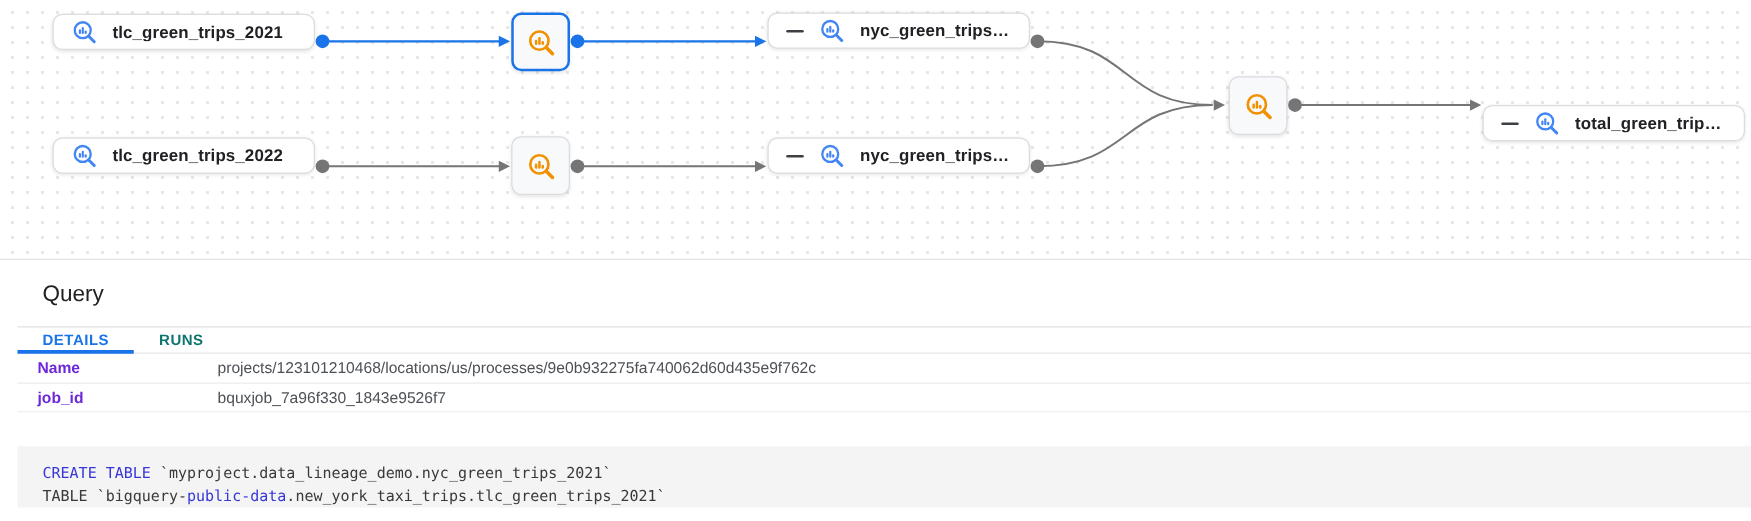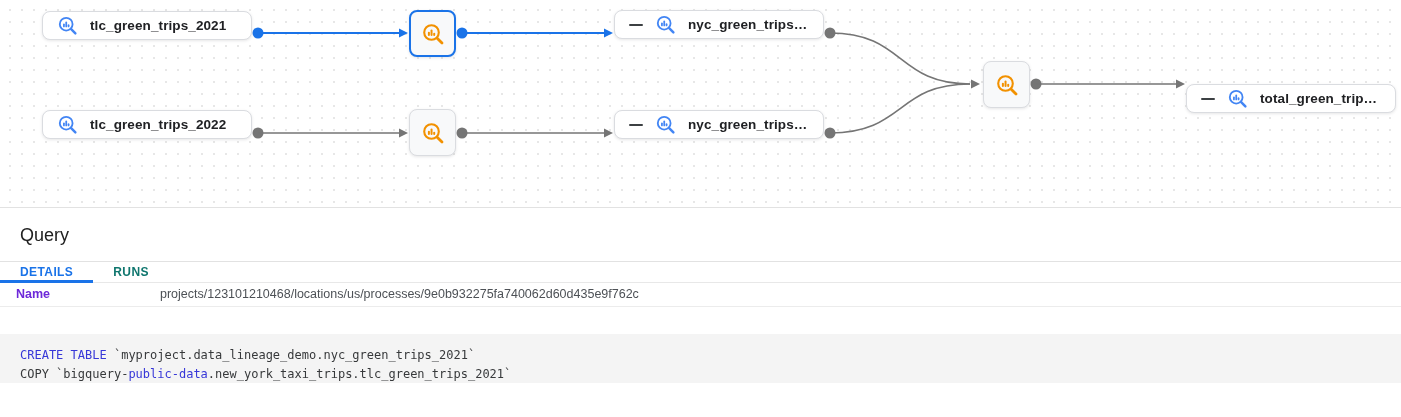--- a/index.html
+++ b/index.html
@@ -29,21 +29,21 @@
   }
   .minus-icon { display:inline-flex; width:14px; min-width:14px; height:14px;
     align-items:center; cursor:pointer; }
   .minus-icon::after { content:""; display:block; width:14px; height:2px;
     background:#3c4043; border-radius:1px; }
   .bq-icon { display:inline-flex; line-height:0; }
   .bq-icon.blue   { color:#4285f4; }
   .bq-icon.orange { color:#f29100; }
 
   
-  .panel { position:relative; background:#fff; }
+  .panel { position:relative; background:#fff;padding-left:14px; }
   .panel-header { padding:17px 20px 15px 20px; }
   .panel-title { font-size:18px; font-weight:400; color:#212121; }
 
   .tabbar { display:flex; border-top:1px solid #e2e2e2; border-bottom:1px solid #e8e8e8; height:22px; }
   .tab { display:flex; align-items:center; padding:0 20px; font-size:12px; font-weight:700;
          letter-spacing:.4px; color:#0f766e; cursor:pointer; position:relative; }
   .tab.active { color:#1a73e8; }
   .tab.active::after { content:""; position:absolute; left:0; right:0; bottom:-1px;
          height:3px; background:#1a73e8; }
 
@@ -189,20 +189,24 @@
     <div class="tab active">DETAILS</div>
     <div class="tab">RUNS</div>
   </div>
 
   <table class="kv-table">
     <tbody>
         <tr>
       <td class="kv-label">Name</td>
       <td class="kv-value">projects/123101210468/locations/us/processes/9e0b932275fa740062d60d435e9f762c</td>
     </tr>
+    <tr>
+      <td class="kv-label">job_id</td>
+      <td class="kv-value">bquxjob_7a96f330_1843e9526f7</td>
+    </tr>
   </tbody>
     </table>
 
   <div class="code-gap"></div>
 
   <div class="code-block"><span><span class="kw">CREATE TABLE</span><span> `myproject.data_lineage_demo.nyc_green_trips_2021`</span></span>
-<span><span>COPY `bigquery-</span><span class="kw">public-data</span><span>.new_york_taxi_trips.tlc_green_trips_2021`</span></span></div>
+<span><span>TABLE `bigquery-</span><span class="kw">public-data</span><span>.new_york_taxi_trips.tlc_green_trips_2021`</span></span></div>
 </div>
 
 </body></html>

